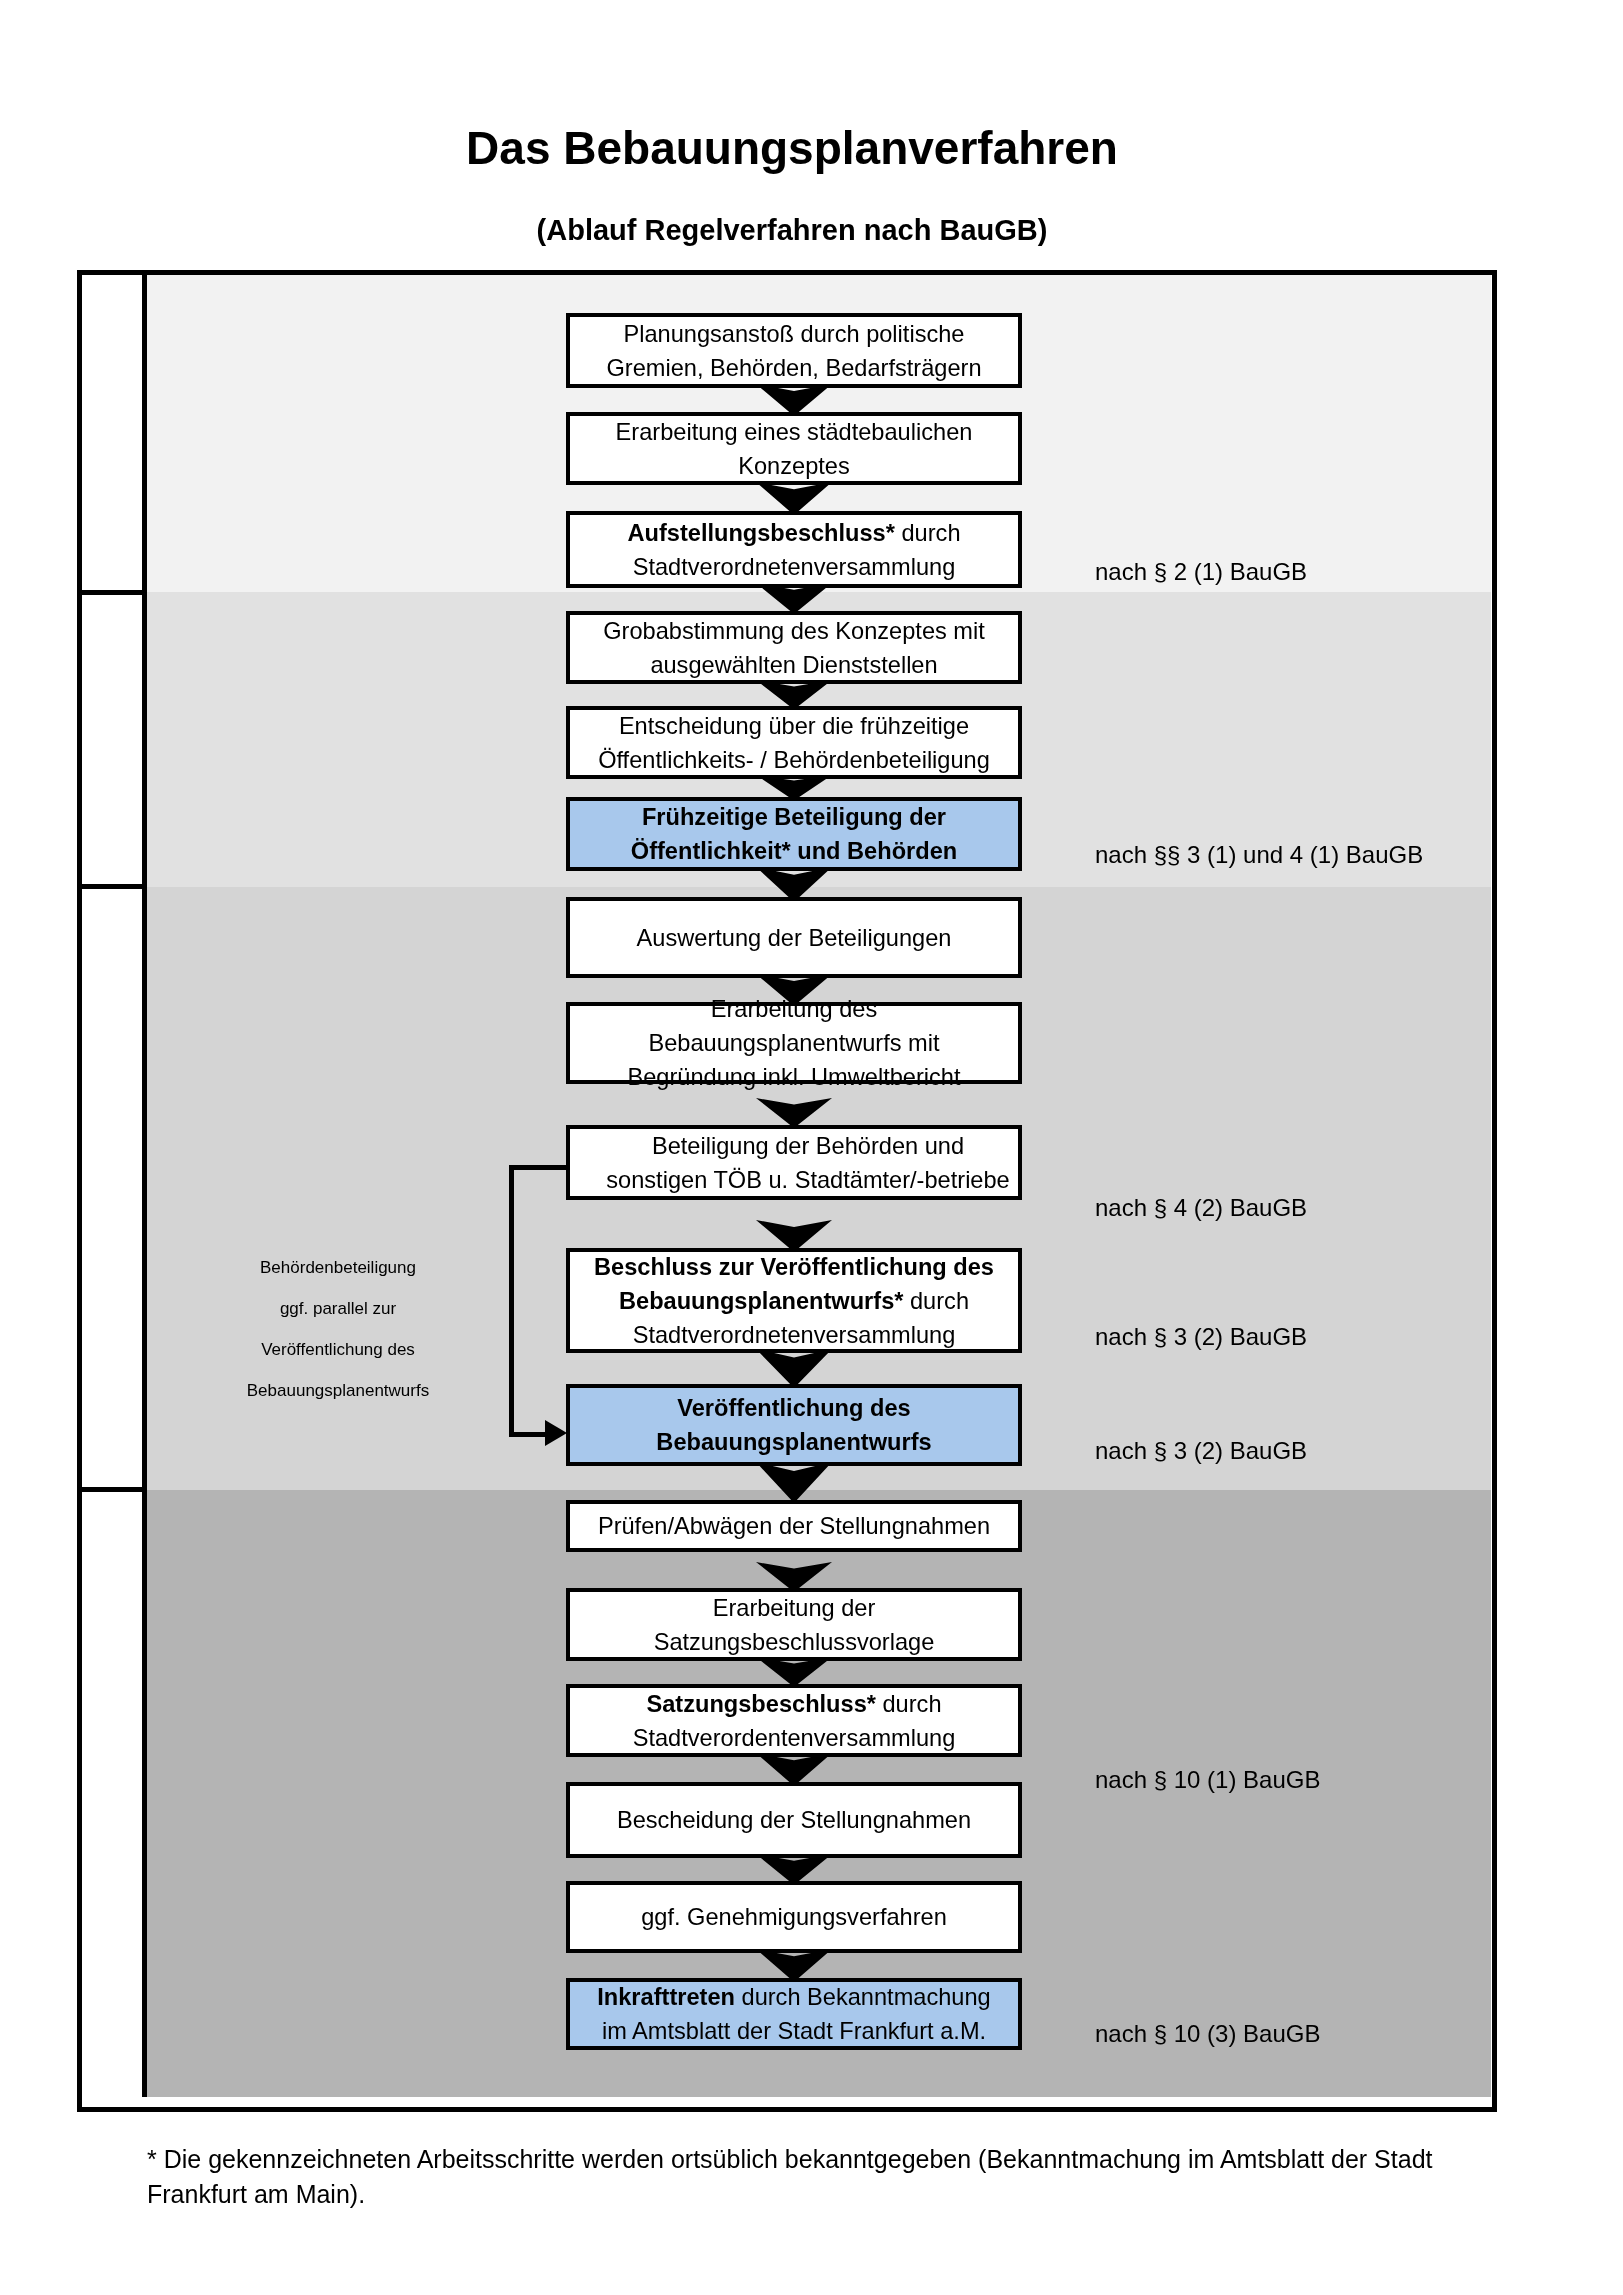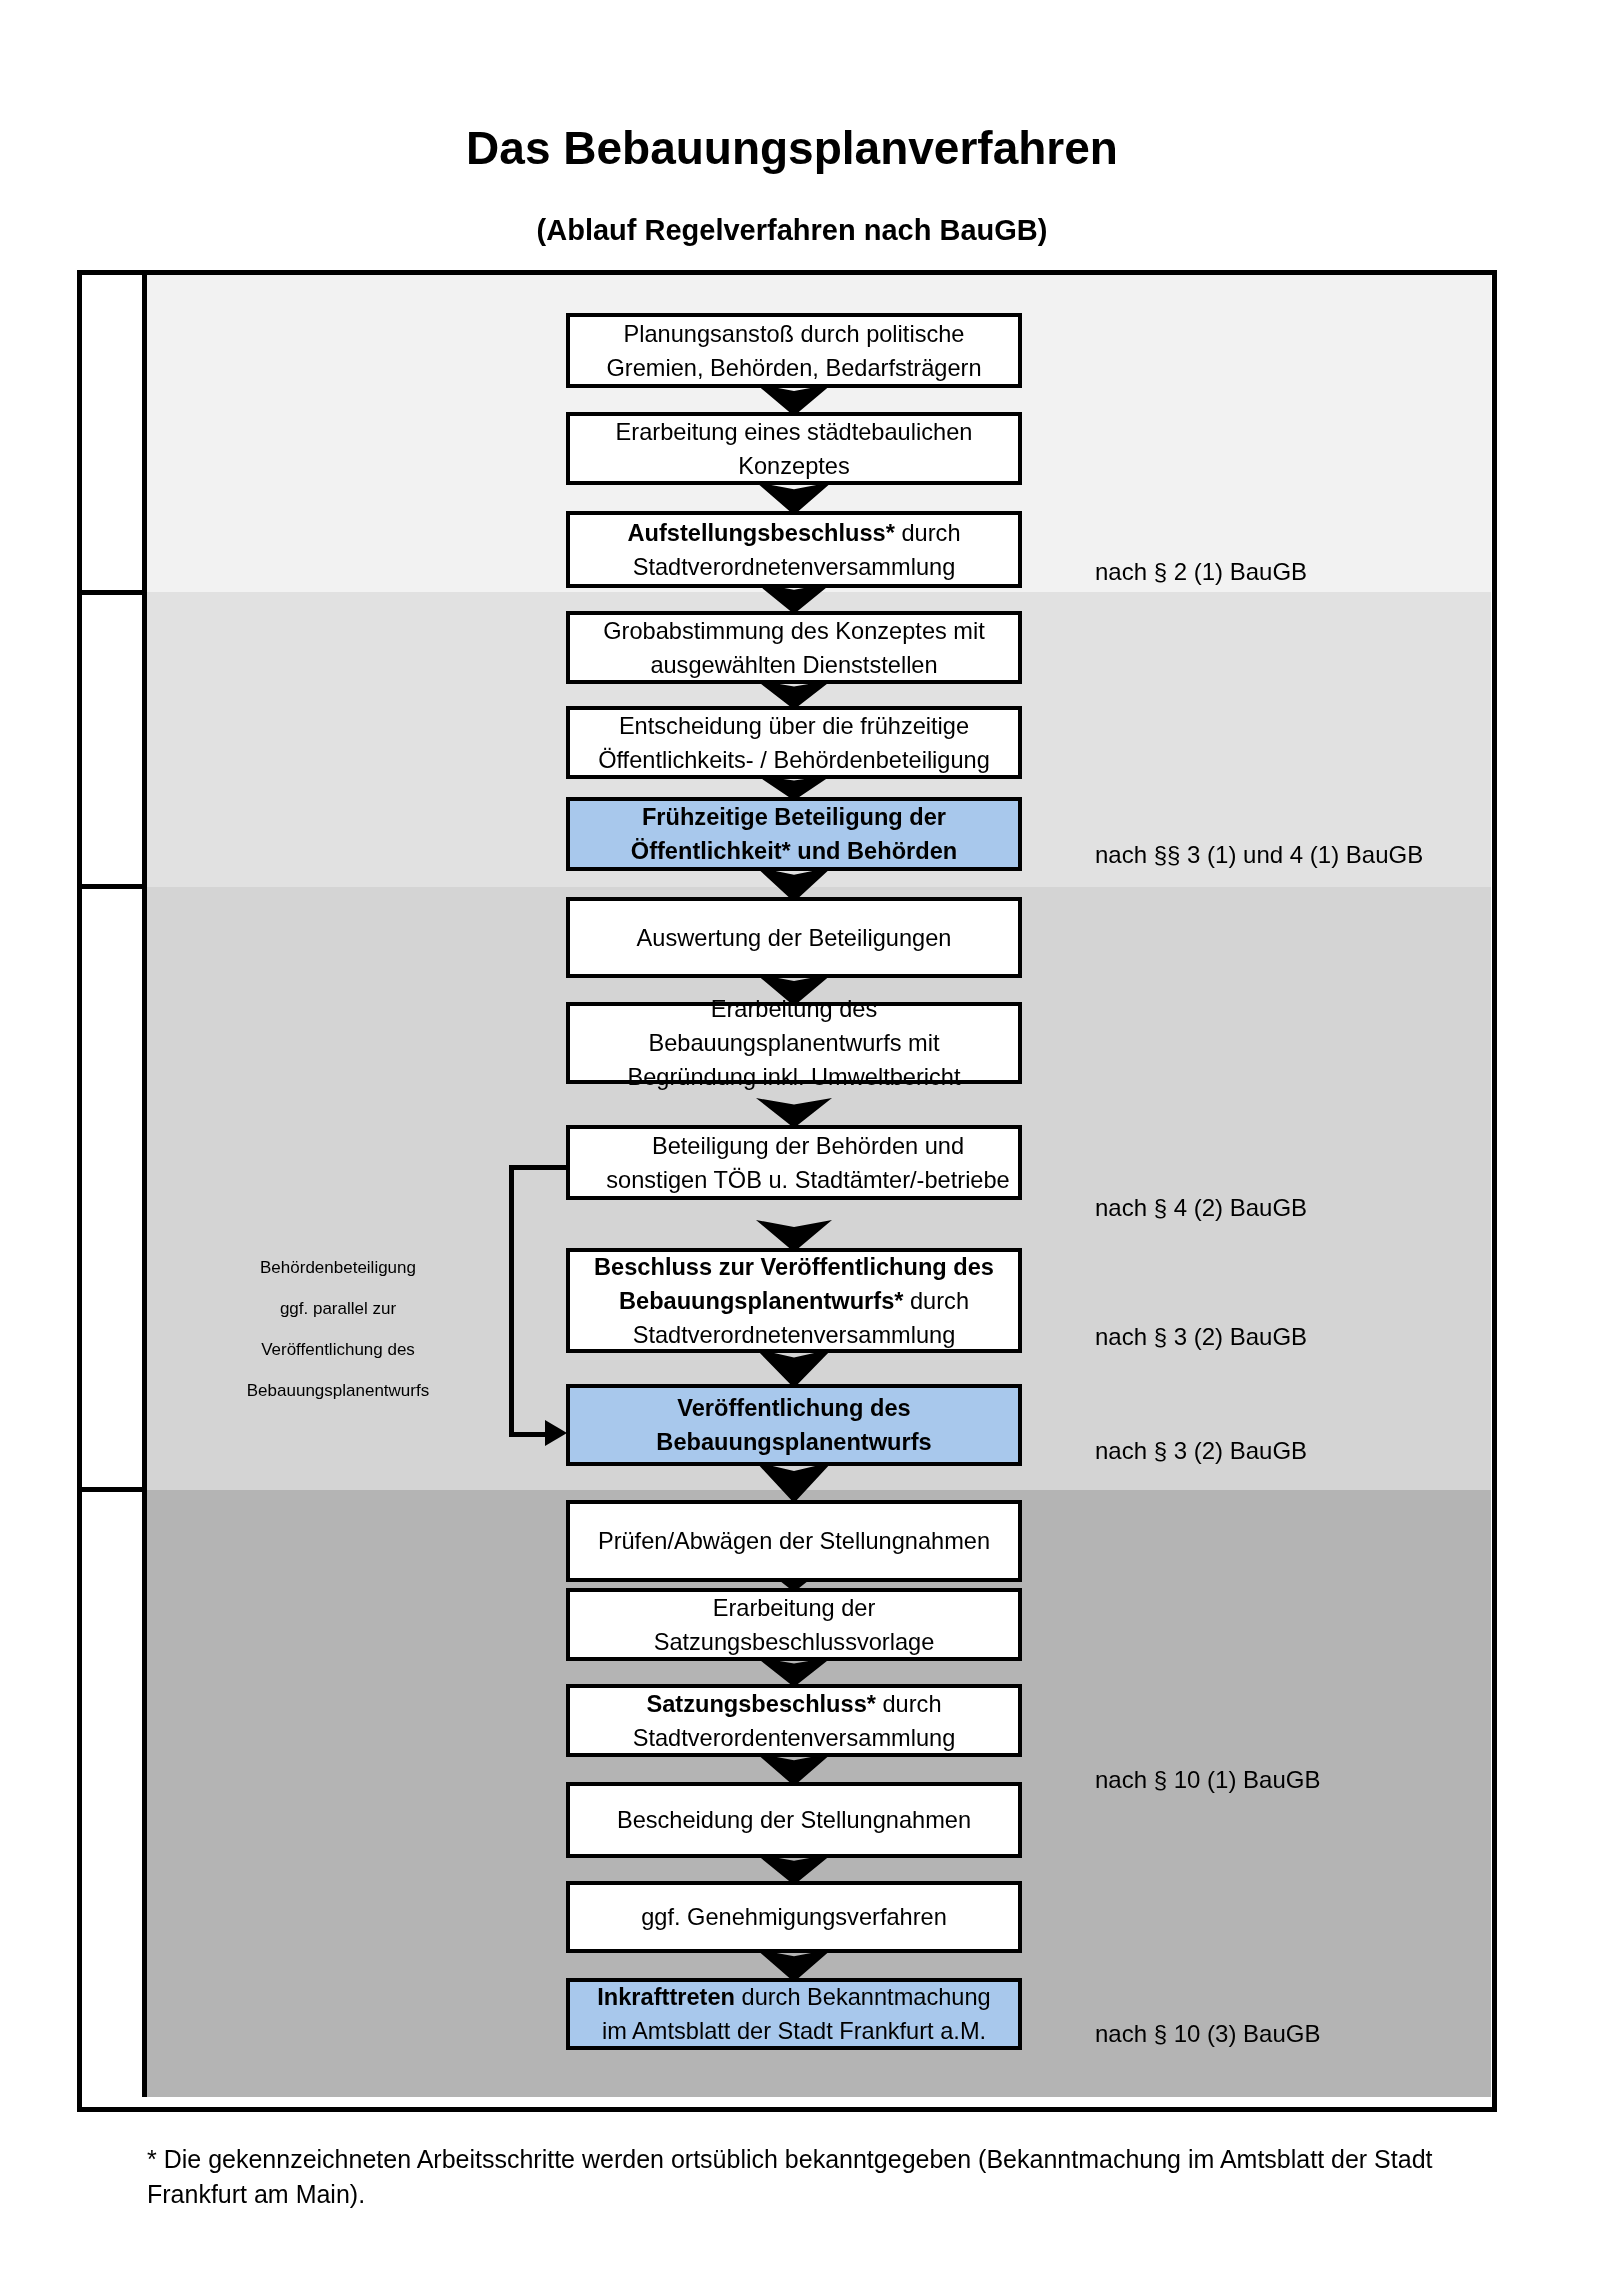--- a/index.html
+++ b/index.html
@@ -86,21 +86,21 @@
       <div class="arrow" style="left: 674px; top: 945px; height: 32px;"></div>
       <div class="step" style="top: 973px; height: 105px;"><div><span class="b">Beschluss zur Veröffentlichung des
 Bebauungsplanentwurfs*</span><span> durch
 Stadtverordnetenversammlung</span></div></div>
       <div class="note" style="top: 1041px;">nach § 3 (2) BauGB</div>
       <div class="arrow" style="left: 674px; top: 1074px; height: 39px;"></div>
       <div class="step" style="top: 1109px; height: 82px; background: rgb(168, 200, 236);"><div><span class="b">Veröffentlichung des
 Bebauungsplanentwurfs</span></div></div>
       <div class="note" style="top: 1155px;">nach § 3 (2) BauGB</div>
       <div class="arrow" style="left: 674px; top: 1187px; height: 41px;"></div>
-      <div class="step" style="top: 1225px; height: 82px;"><div><span>Prüfen/Abwägen der Stellungnahmen</span></div></div>
+      <div class="step" style="top: 1225px; height: 52px;"><div><span>Prüfen/Abwägen der Stellungnahmen</span></div></div>
       <div class="arrow" style="left: 674px; top: 1287px; height: 30px;"></div>
       <div class="step" style="top: 1313px; height: 73px;"><div><span>Erarbeitung der
 Satzungsbeschlussvorlage</span></div></div>
       <div class="arrow" style="left: 674px; top: 1382px; height: 30px;"></div>
       <div class="step" style="top: 1409px; height: 73px;"><div><span class="b">Satzungsbeschluss*</span><span> durch
 Stadtverordentenversammlung</span></div></div>
       <div class="note" style="top: 1445px; margin-top: 39px;">nach § 10 (1) BauGB</div>
       <div class="arrow" style="left: 674px; top: 1478px; height: 33px;"></div>
       <div class="step" style="top: 1507px; height: 76px;"><div><span>Bescheidung der Stellungnahmen</span></div></div>
       <div class="arrow" style="left: 674px; top: 1579px; height: 31px;"></div>

